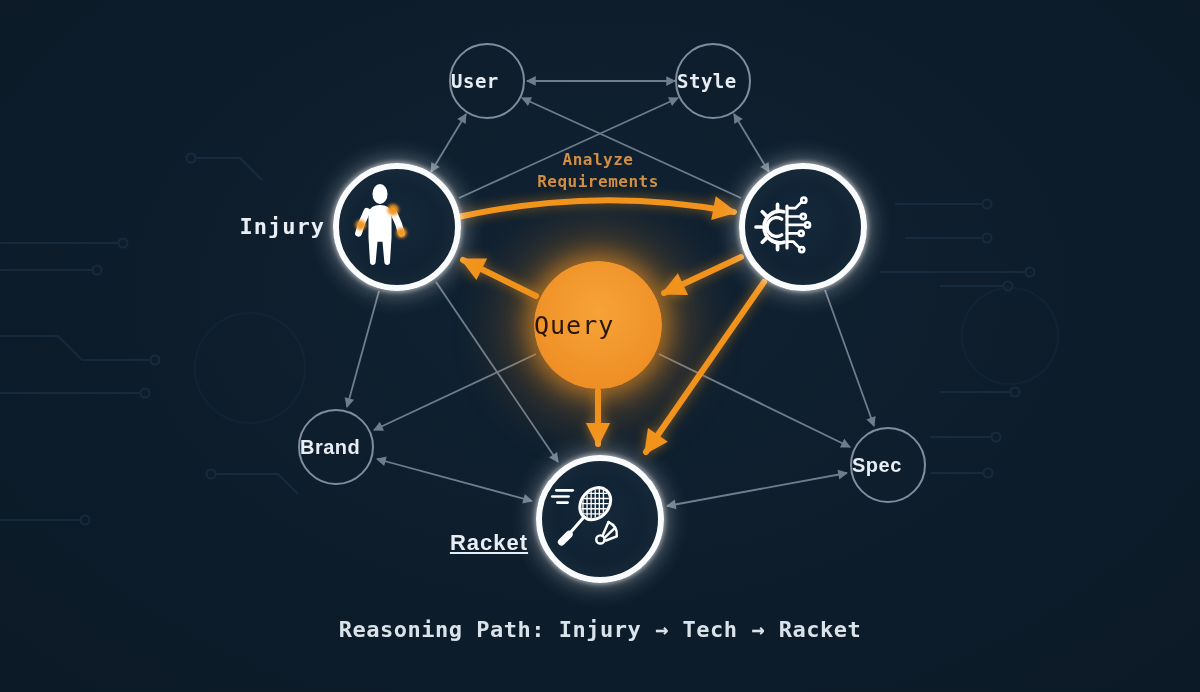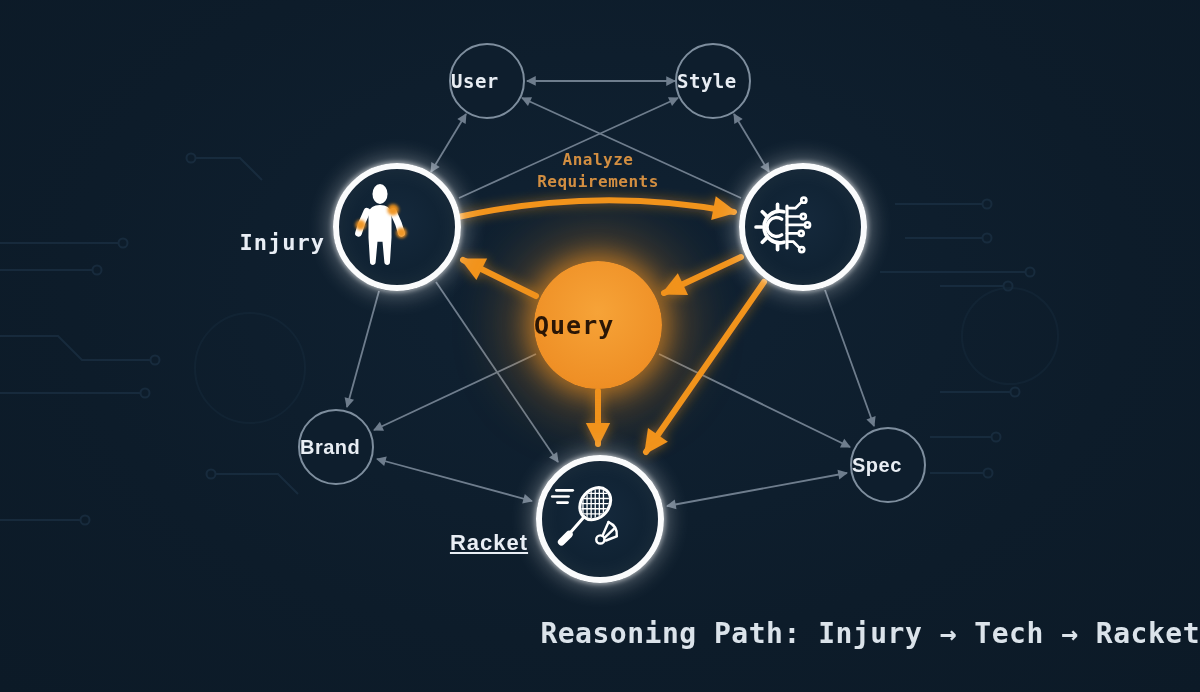--- a/index.html
+++ b/index.html
@@ -19,50 +19,50 @@
   .node-small.sans{font-family:"Liberation Sans", sans-serif;font-weight:600;font-size:20px;}
   .node-big{
     width:128px;height:128px;border:6px solid #fafbfc;
     background:radial-gradient(circle at 50% 45%, #15293c 0%, #0e2030 75%);
     box-shadow:0 0 22px 3px rgba(255,255,255,0.38), 0 0 5px 1px rgba(255,255,255,0.55), inset 0 0 22px rgba(255,255,255,0.07);
   }
   .node-query{
     width:128px;height:128px;
     background:radial-gradient(circle at 50% 40%, #f6a338 0%, #ef9026 70%, #e8861b 100%);
     box-shadow:0 0 60px 20px rgba(240,146,32,0.42), 0 0 22px 6px rgba(240,146,32,0.55);
-    color:#2a1606;font-size:25px;font-weight:bold;letter-spacing:1px;
+    color:#2a1606;font-size:25px;font-weight:normal;letter-spacing:1px;
   }
   #node-user{left:449px;top:43px;}
   #node-style{left:675px;top:43px;}
   #node-injury{left:333px;top:163px;}
   #node-tech{left:739px;top:163px;}
   #node-query{left:534px;top:261px;}
   #node-brand{left:298px;top:409px;}
   #node-spec{left:850px;top:427px;}
   #node-racket{left:536px;top:455px;}
 
   
   .ext-label{position:absolute;color:#e9eef5;font-size:22px;font-weight:bold;letter-spacing:1px;}
   .ext-label.sans{font-family:"Liberation Sans", sans-serif;font-weight:600;}
-  #label-injury{left:180px;top:214px;width:145px;text-align:right;margin-top:16px;}
+  #label-injury{left:180px;top:214px;width:145px;text-align:right;}
   #label-tech{left:878px;top:214px;width:150px;text-align:left;}
   #label-racket{left:409px;top:530px;width:160px;text-align:center;text-decoration:underline;}
 
   
   .edge-label{
     position:absolute;color:#d28e41;font-size:16px;font-weight:bold;line-height:22px;
     text-align:center;white-space:pre-line;letter-spacing:0.5px;
   }
   #label-analyze{left:488px;top:149px;width:220px;}
   #label-select{left:691px;top:337px;width:180px;}
 
   
   .caption{
-    position:absolute;left:0;top:617px;width:1200px;text-align:right;
-    color:#dbe3ea;font-size:28px;font-weight:bold;letter-spacing:0.5px;
+    position:absolute;left:0;top:617px;width:1200px;text-align:center;
+    color:#dbe3ea;font-size:22px;font-weight:bold;letter-spacing:0.5px;
   }
 </style>
 </head>
 <body>
 
 <div class="stage">
 
   <svg class="layer" viewBox="0 0 1200 692">
     <defs>
       <marker id="garrow" viewBox="0 0 12 12" refX="10" refY="6" markerWidth="6.5" markerHeight="6.5" orient="auto-start-reverse">

